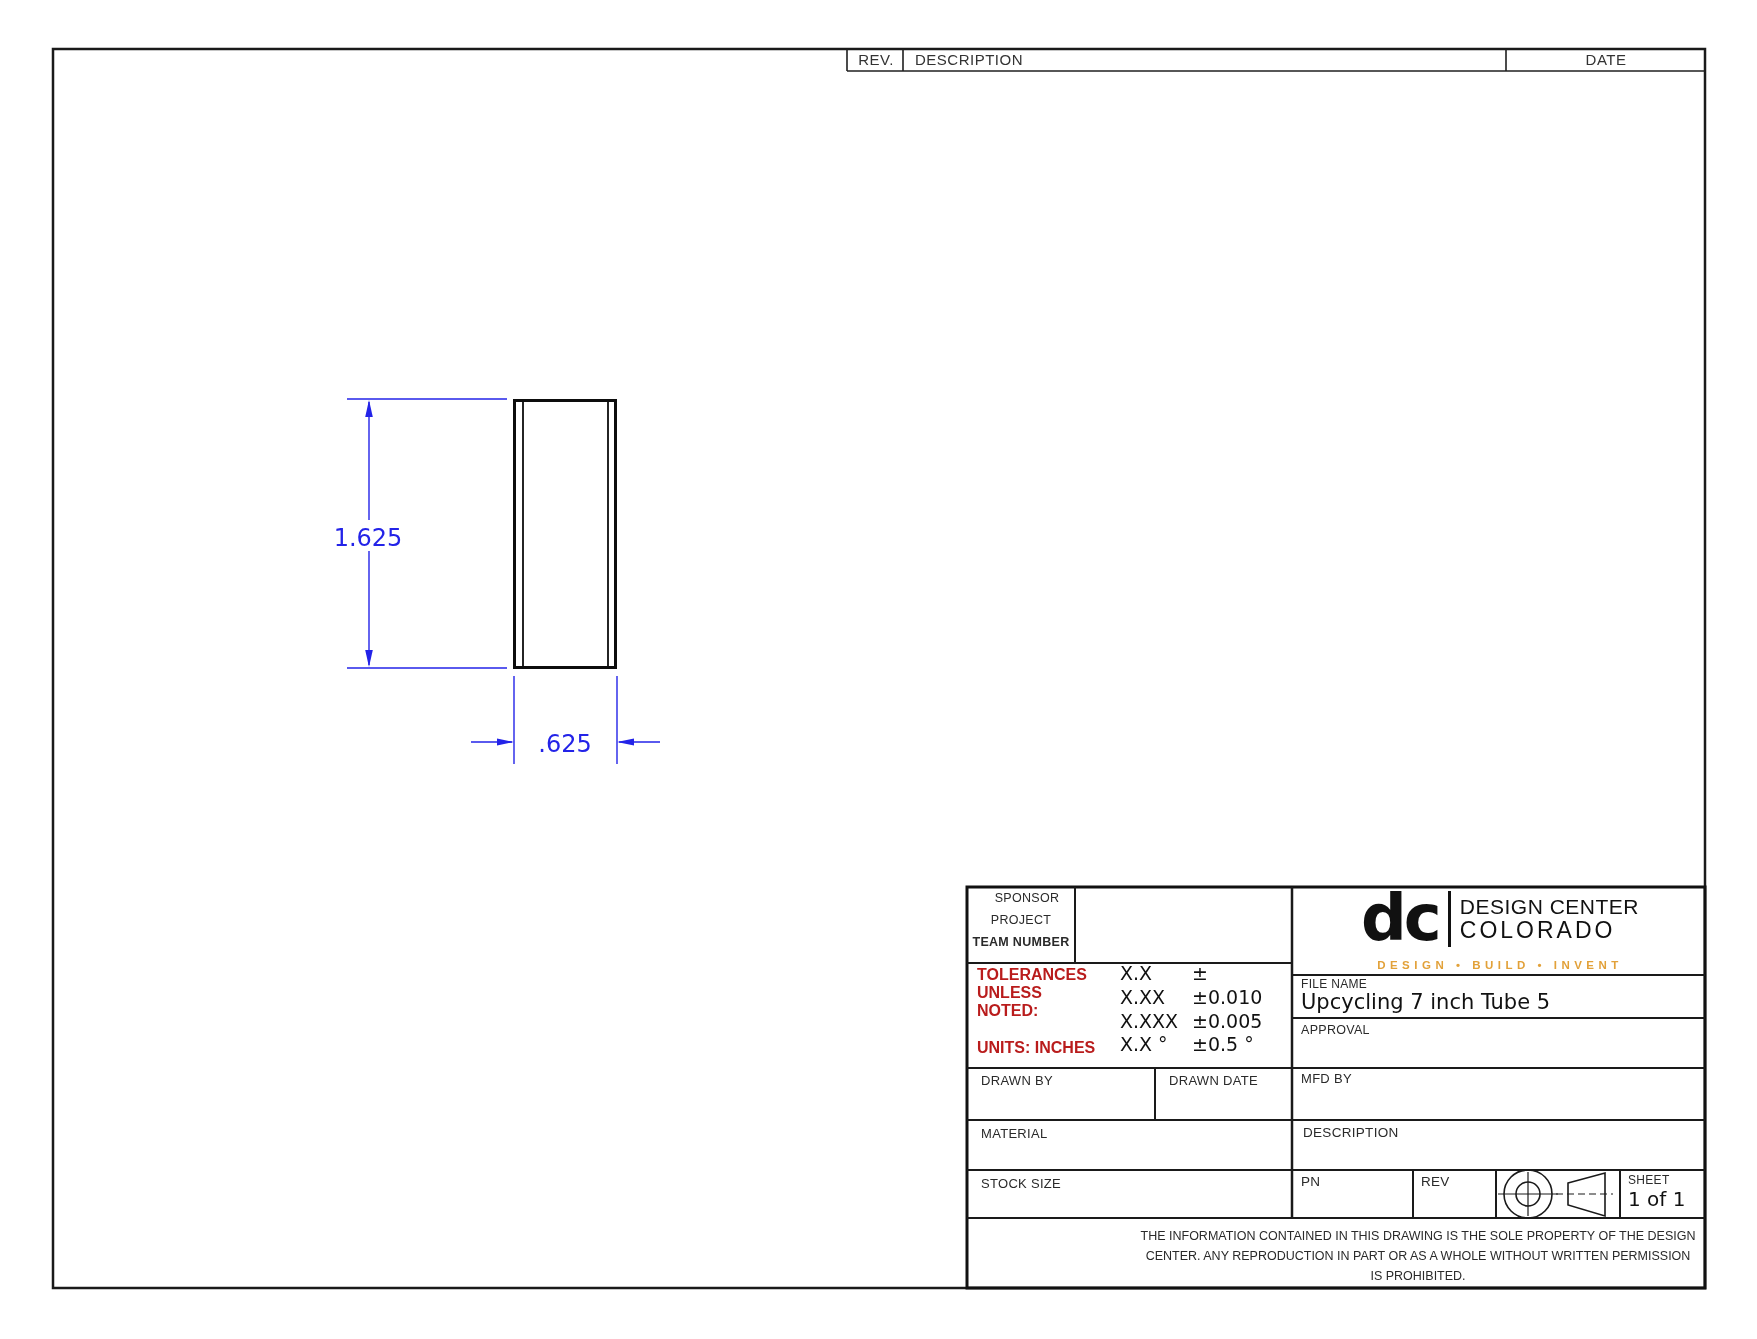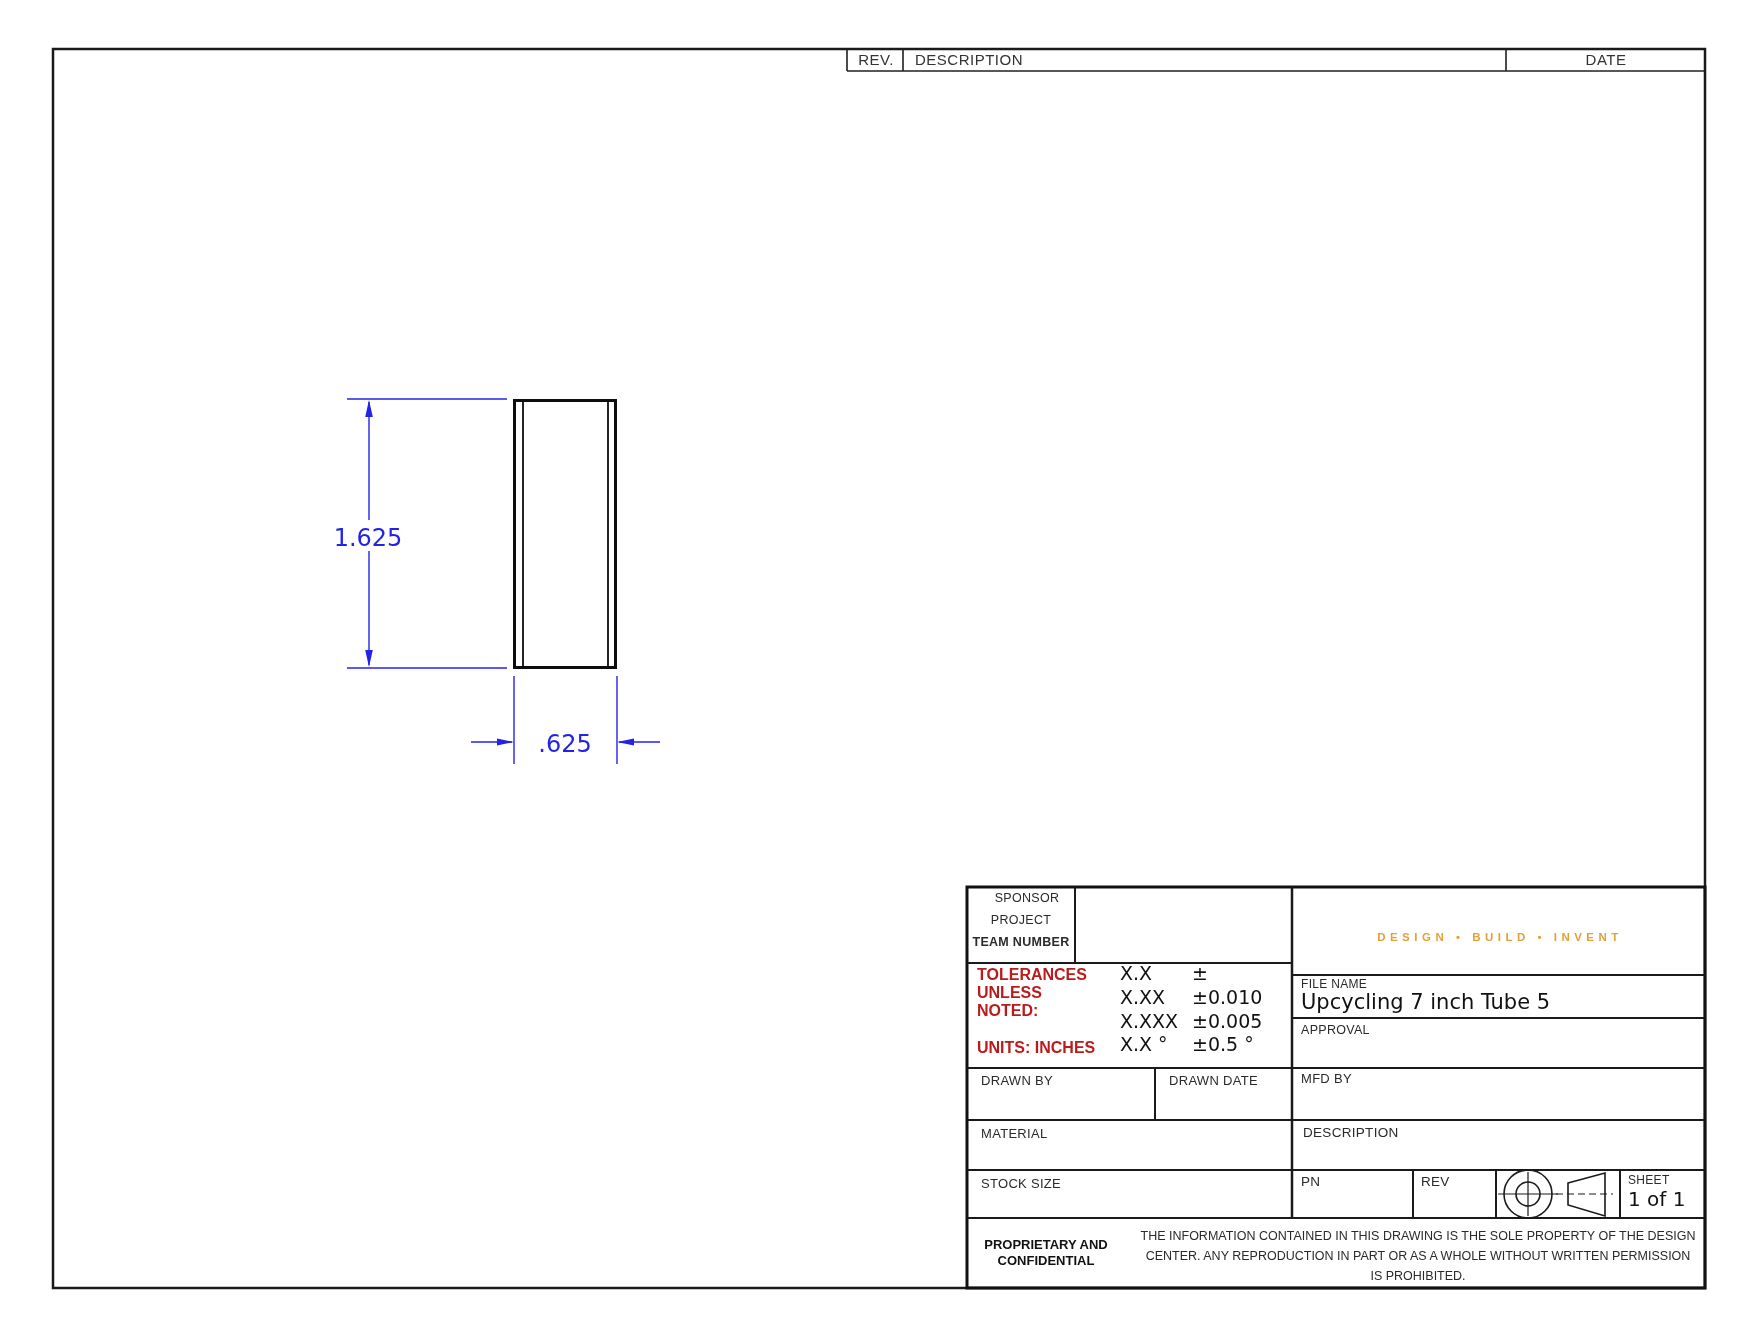--- a/index.html
+++ b/index.html
@@ -124,32 +124,36 @@
   <div class="t tolval" style="left:1192px; top:1010px;">±0.005</div>
   <div class="t tolval" style="left:1120px; top:1033px;">X.X °</div>
   <div class="t tolval" style="left:1192px; top:1033px;">±0.5 °</div>
 
   <div class="t lbl2" style="left:981px; top:1073px;">DRAWN BY</div>
   <div class="t lbl2" style="left:1169px; top:1073px;">DRAWN DATE</div>
   <div class="t lbl2" style="left:981px; top:1126px;">MATERIAL</div>
   <div class="t lbl2" style="left:981px; top:1176px;">STOCK SIZE</div>
 
   <div class="logo-wrap">
+    <div class="logo-row">
+      <span class="logo-dc">dc</span>
+      <span class="logo-bar"></span>
+      <span class="logo-names">
+        <span class="logo-n1">DESIGN CENTER</span>
+        <span class="logo-n2">COLORADO</span>
+      </span>
+    </div>
     <div class="logo-tag">DESIGN • BUILD • INVENT</div>
   </div>
 
   <div class="t lbl" style="left:1301px; top:977px; font-size:12px;">FILE NAME</div>
   <div class="t bigval" style="left:1301px; top:990px;">Upcycling 7 inch Tube 5</div>
   <div class="t lbl" style="left:1301px; top:1023px;">APPROVAL</div>
   <div class="t lbl2" style="left:1301px; top:1071px;">MFD BY</div>
   <div class="t lbl2" style="left:1303px; top:1125px; font-size:13.5px;">DESCRIPTION</div>
   <div class="t lbl2" style="left:1301px; top:1174px; font-size:13.5px;">PN</div>
   <div class="t lbl2" style="left:1421px; top:1174px; font-size:13.5px;">REV</div>
   <div class="t lbl" style="left:1628px; top:1173px; font-size:12px;">SHEET</div>
   <div class="t bigval" style="left:1628px; top:1187px; font-size:20px;">1 of 1</div>
 
-  <div class="prop">
-    <span>PROPRIETARY AND</span>
-    <span>CONFIDENTIAL</span>
-  </div>
   <div class="legal">THE INFORMATION CONTAINED IN THIS DRAWING IS THE SOLE PROPERTY OF THE DESIGN CENTER. ANY REPRODUCTION IN PART OR AS A WHOLE WITHOUT WRITTEN PERMISSION IS PROHIBITED.</div>
 
 </div>
 
 </body></html>

